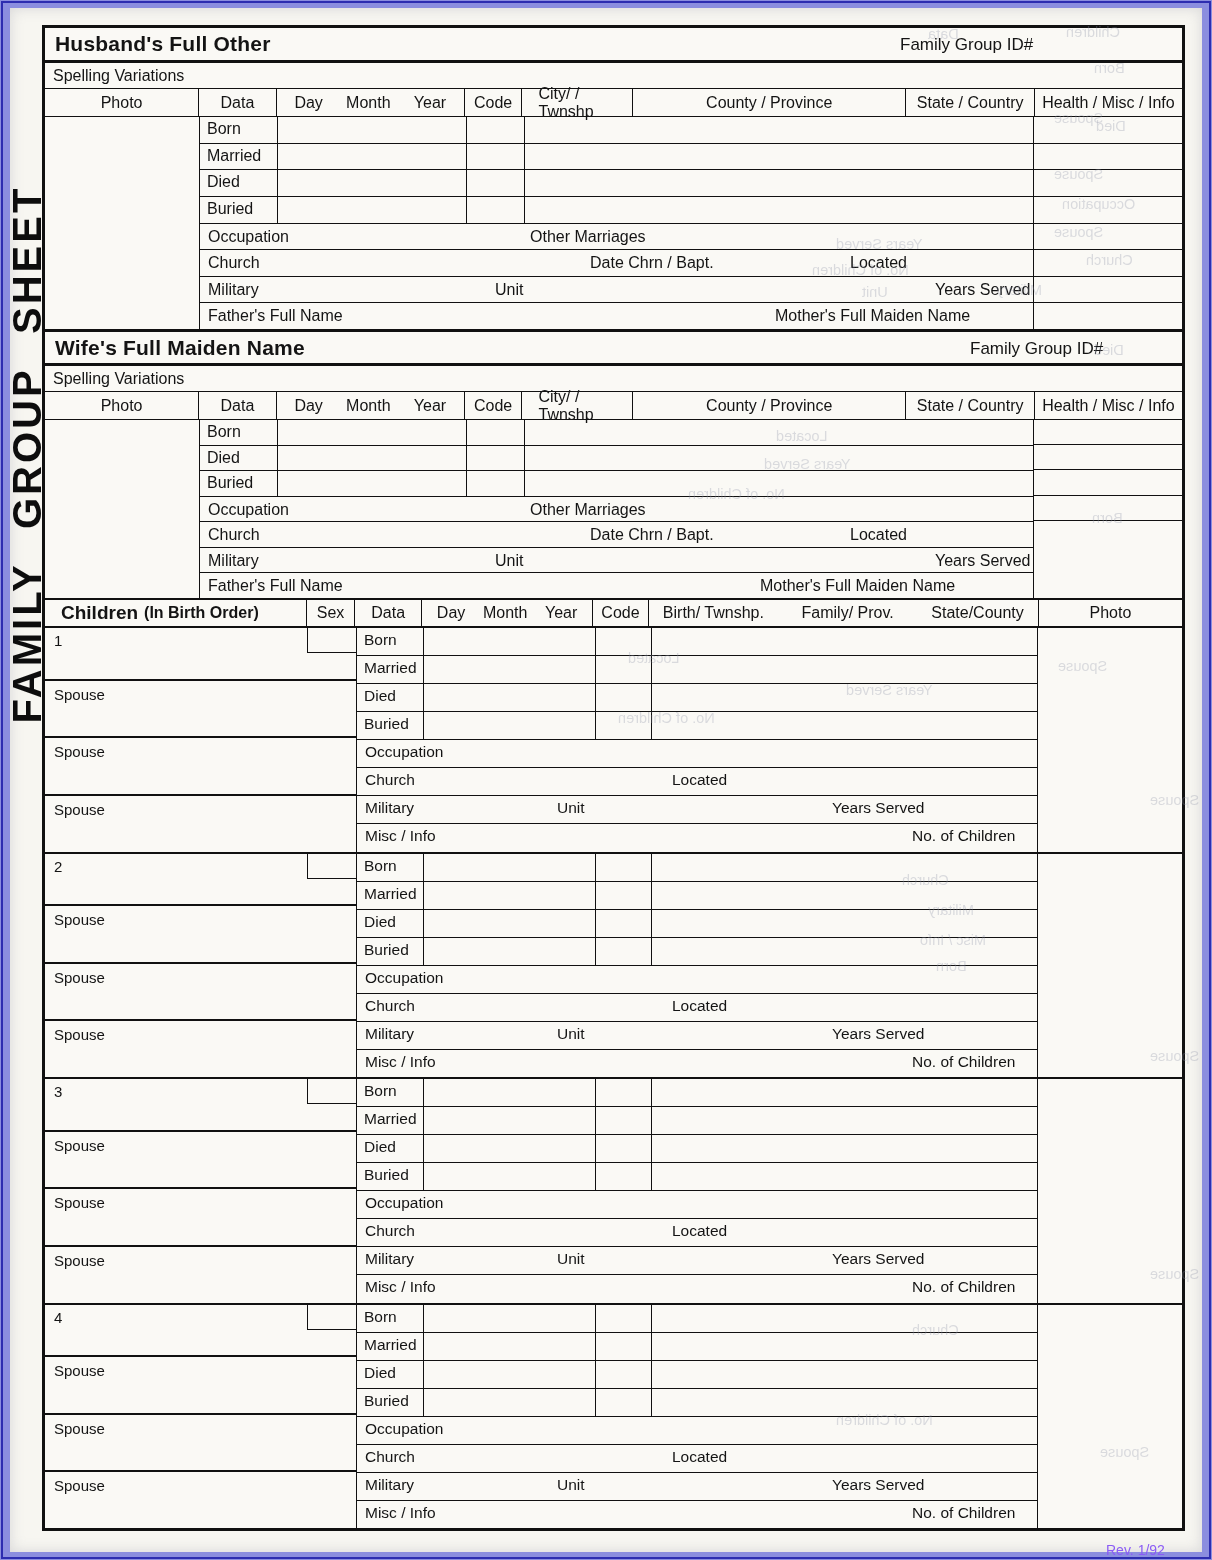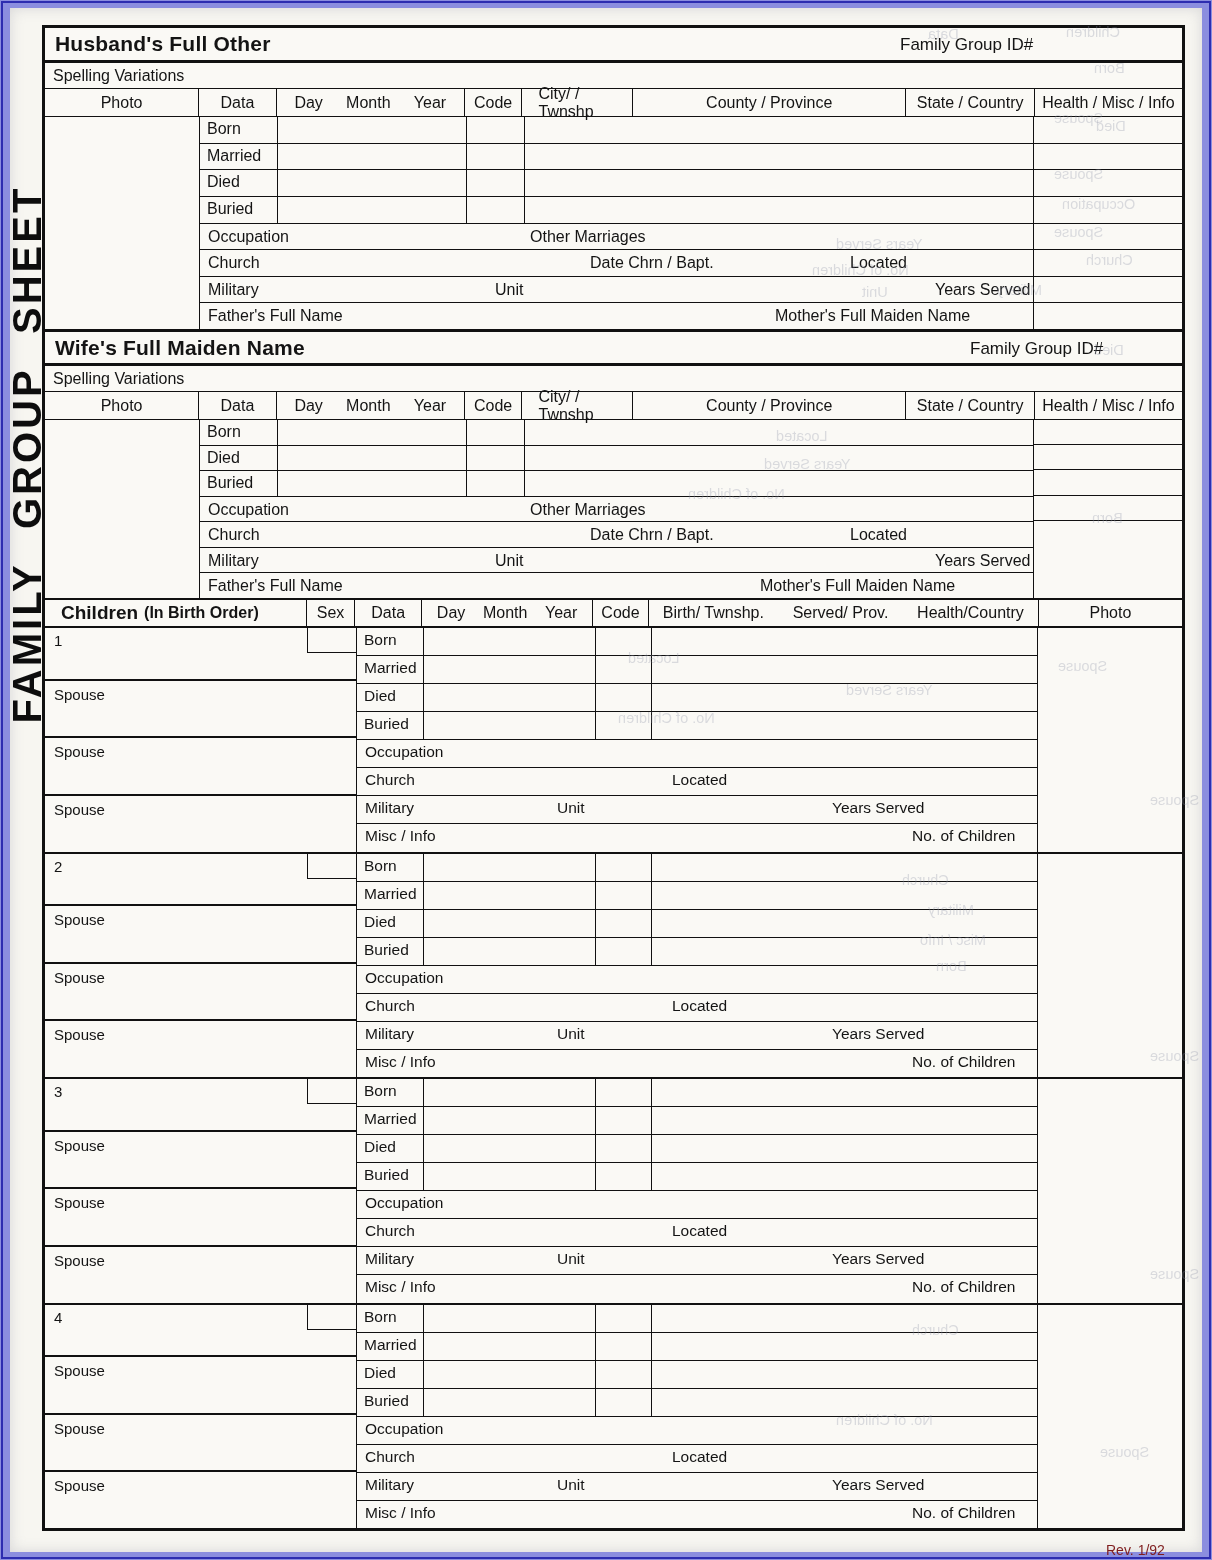--- a/index.html
+++ b/index.html
@@ -80,21 +80,21 @@
   .dc { width:56px; border-right:1.5px solid #111; }
   .dloc { flex:1; }
   .cphoto { width:144px; }
   .clab { font-size:15.5px; padding:3px 0 0 7px; display:inline-block; white-space:nowrap; }
   .cat { position:absolute; top:3px; font-size:15.5px; white-space:nowrap; }
 
   
   #ghost-layer { position:absolute; inset:0; pointer-events:none; z-index:4; }
   .ghost { position:absolute; transform:scaleX(-1); color:#8f94a8; opacity:.30; font-size:14.5px; white-space:nowrap; filter:blur(.4px); }
 
-  .rev { position:absolute; left:1096px; top:1534px; font-size:14px; color:#7f1d1d; z-index:6; }
+  .rev { position:absolute; left:1096px; top:1534px; font-size:14px; color:#8b5cf6; z-index:6; }
 </style>
 </head>
 <body>
 
 <div class="stage">
   <div class="page">
 
     <div class="vtitle">
       <span>FAMILY GROUP SHEET</span>
     </div>
@@ -262,22 +262,22 @@
         <div class="hc" style="width:49px">Sex</div>
         <div class="hc" style="width:67px">Data</div>
         <div class="hc dmy" style="width:172px">
           <span>Day</span>
           <span>Month</span>
           <span>Year</span>
         </div>
         <div class="hc" style="width:56px">Code</div>
         <div class="hc spread" style="width:392px">
           <span>Birth/ Twnshp.</span>
-          <span>Served/ Prov.</span>
-          <span>Health/Country</span>
+          <span>Family/ Prov.</span>
+          <span>State/County</span>
         </div>
         <div class="hc nr" style="width:144px">Photo</div>
       </div>
 
       <div id="child-blocks">
   <div class="cblock">
     <div class="cleft">
       <div class="cnum-pair">
         <div class="cnum-row">
           <div class="cnum">1</div>

